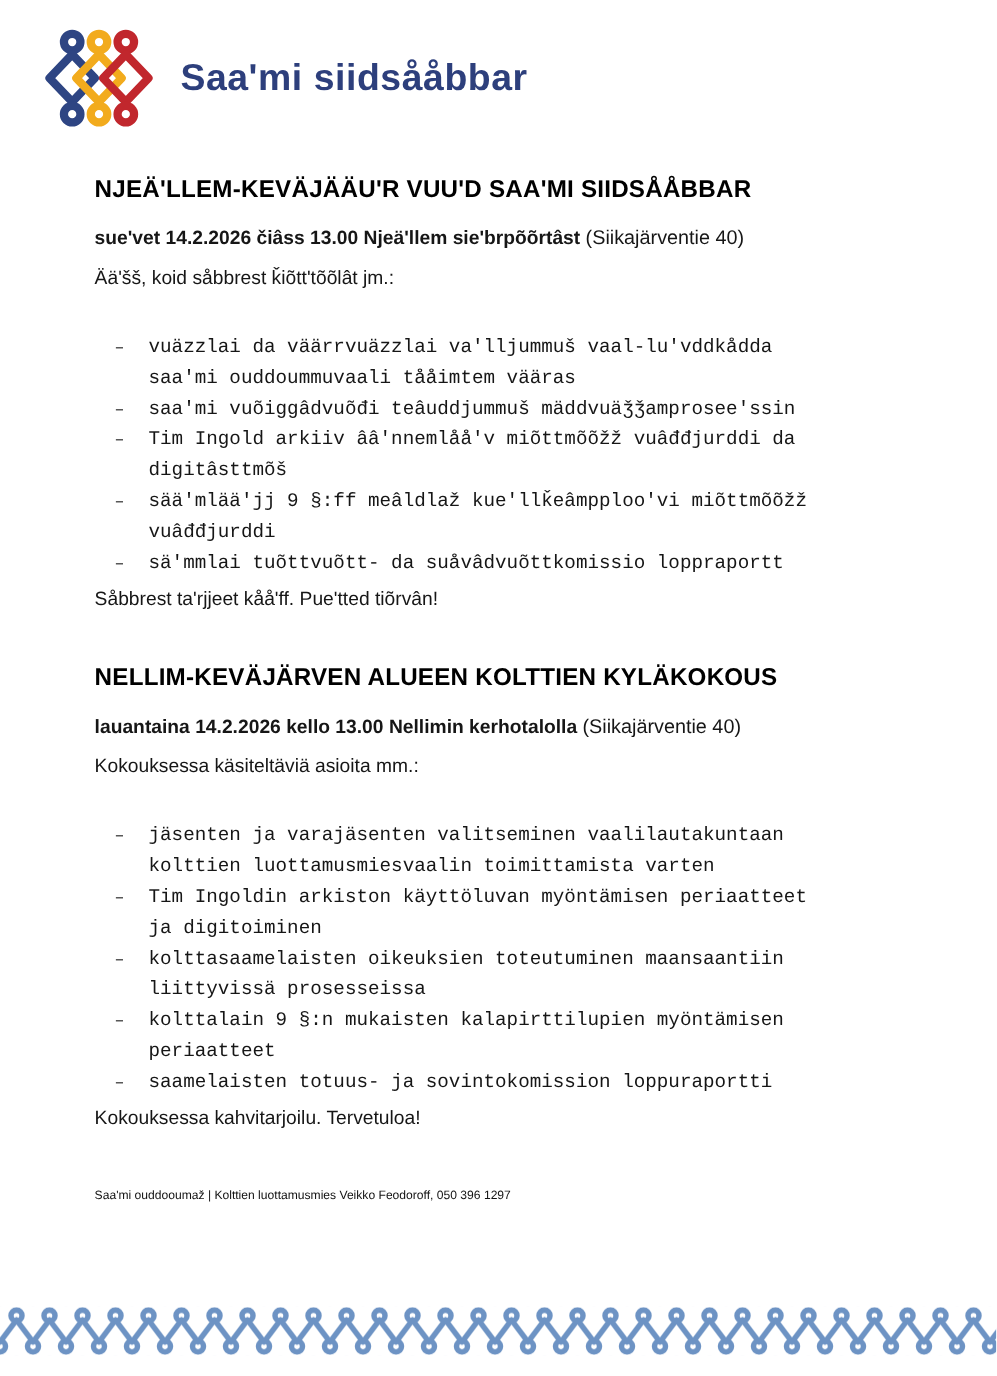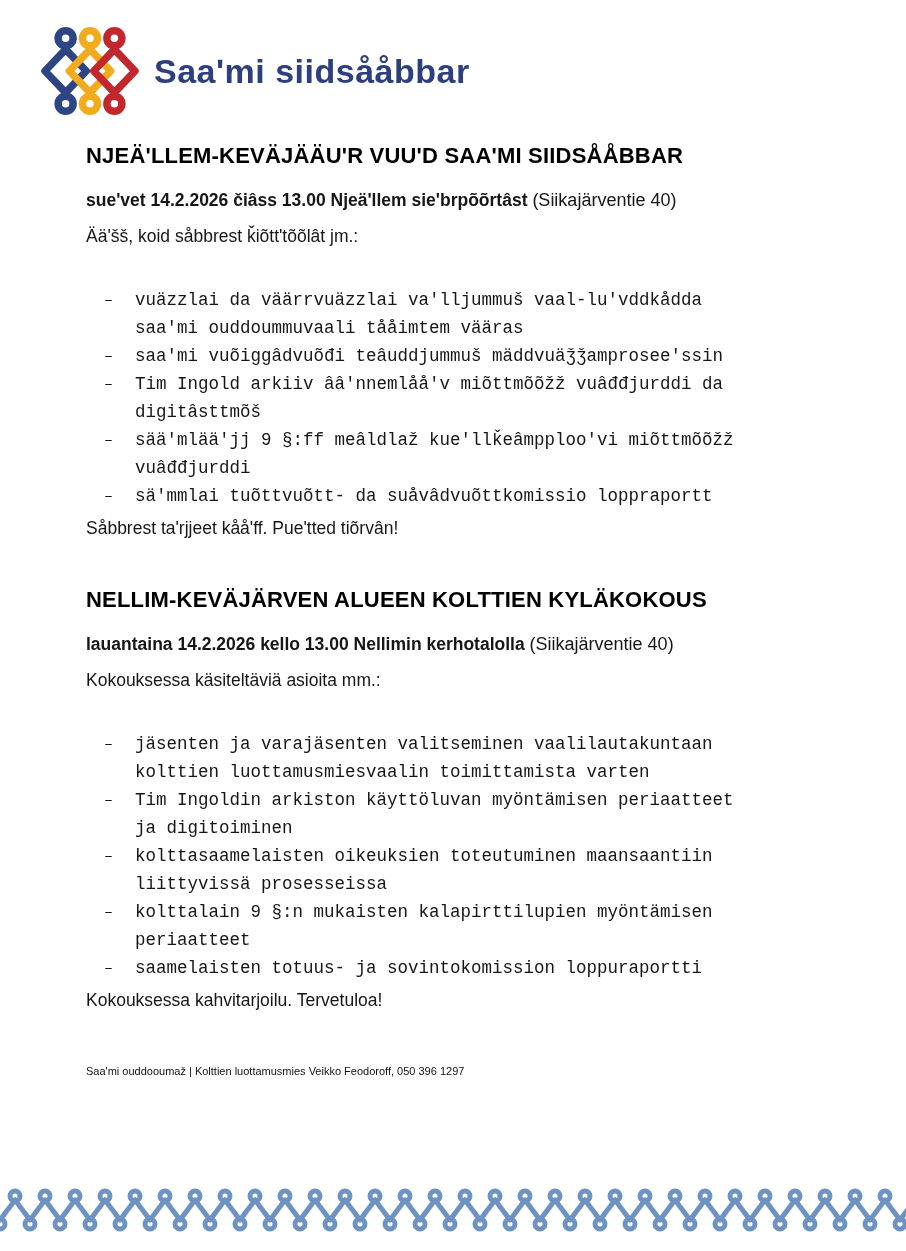--- a/index.html
+++ b/index.html
@@ -4,29 +4,29 @@
 <style>
   html, body { margin:0; padding:0; background:#ffffff; }
   body {
     width:906px; height:1251px;
     font-family:"Liberation Sans", "DejaVu Sans", sans-serif;
     color:#161616;
   }
   .page { position:relative; width:906px; height:1251px; background:#fff; overflow:hidden; }
 
   
-  .logo { position:absolute; left:40px; top:26px; display:flex; align-items:center; gap:14px; }
+  .logo { position:absolute; left:40px; top:26px; display:flex; align-items:center; gap:24px; }
   .logo svg { display:block; }
   .logo-text {
     font-size:34px; font-weight:bold; letter-spacing:0.5px;
     color:#2d3f7c; white-space:nowrap;
   }
 
   
-  .content { position:absolute; left:86px; top:134px; width:720px; font-size:17.5px; line-height:28px; }
+  .content { position:absolute; left:86px; top:150px; width:720px; font-size:17.5px; line-height:28px; }
   .section-heading {
     margin:0; font-size:22px; line-height:28px; font-weight:700; color:#000; letter-spacing:0.2px;
   }
   .heading-first { margin-top:8px; }
   .heading-second { margin-top:44px; }
   .when { margin:16px 0 0; font-weight:700; white-space:nowrap; }
   .when .note { font-weight:400; font-size:18px; }
   .intro { margin:8px 0 0; }
   ul.agenda { list-style:none; margin:36px 0 0; padding:0 68px 0 49px;font-family:Liberation Mono, monospace; }
   ul.agenda li { position:relative; }

